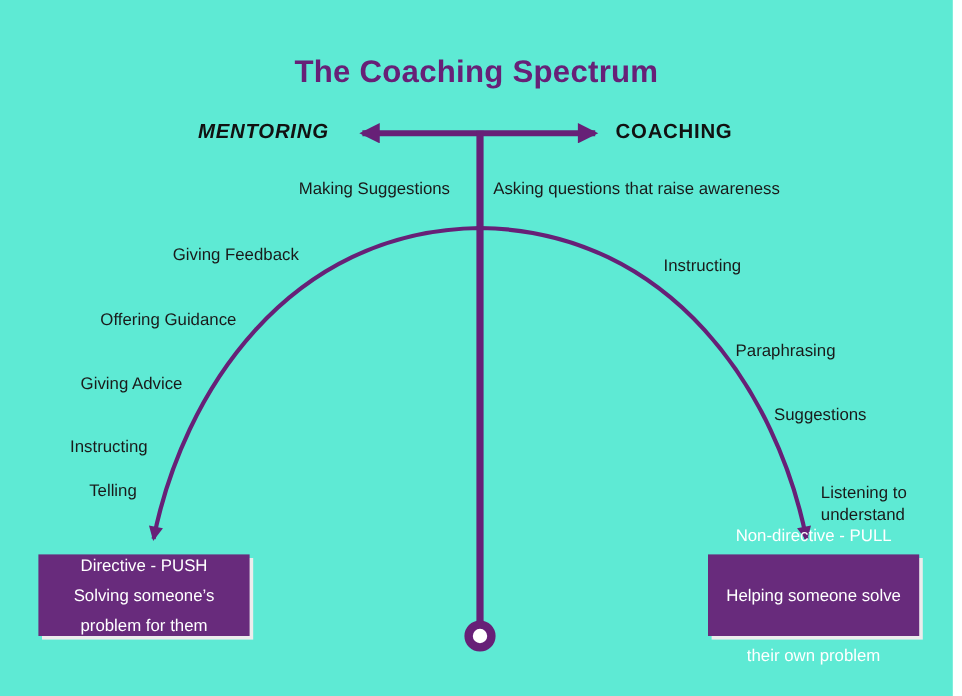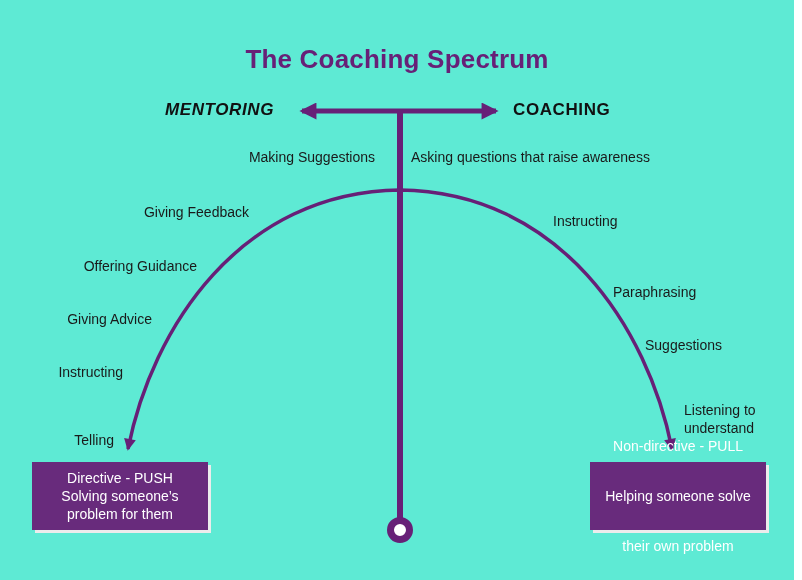--- a/index.html
+++ b/index.html
@@ -43,21 +43,21 @@
     white-space: nowrap;
   }
   .spec-label.wrap { white-space: normal; width: 84px; line-height: 1.3; }
 
   .lbl-making     { right: 419px; top: 149px; }
   .lbl-asking     { left: 411px;  top: 149px; }
   .lbl-feedback   { right: 545px; top: 204px; }
   .lbl-guidance   { right: 597px; top: 258px; }
   .lbl-advice     { right: 642px; top: 311px; }
   .lbl-instruct   { right: 671px; top: 364px; }
-  .lbl-telling    { right: 680px; top: 432px; }
+  .lbl-telling    { right: 680px; top: 400px; }
   .lbl-summarise  { left: 553px;  top: 213px; }
   .lbl-paraphrase { left: 613px;  top: 284px; }
   .lbl-reflect    { left: 645px;  top: 337px; }
   .lbl-listening  { left: 684px;  top: 401px; }
 
   .end-box {
     position: absolute;
     top: 462px;
     width: 176px;
     height: 68px;
@@ -65,21 +65,21 @@
     color: #ffffff;
     display: flex;
     flex-direction: column;
     align-items: center;
     justify-content: center;
     text-align: center;
     font-size: 14px;
     line-height: 1.3;
     box-shadow: 3px 3px 0 #ececec;
   }
-  .end-box.left  { left: 32px; }
+  .end-box.left  { left: 32px; justify-content: space-between; }
   .end-box.right { left: 590px; gap: 32px; }
 </style>
 </head>
 <body>
 
 <div class="canvas">
 
   <svg class="art" width="802" height="580" viewBox="0 0 802 580" aria-hidden="true">
     <defs>
       <marker id="ah" viewBox="0 0 10 10" refX="8.5" refY="5" markerWidth="4.5" markerHeight="3.4" orient="auto-start-reverse">

